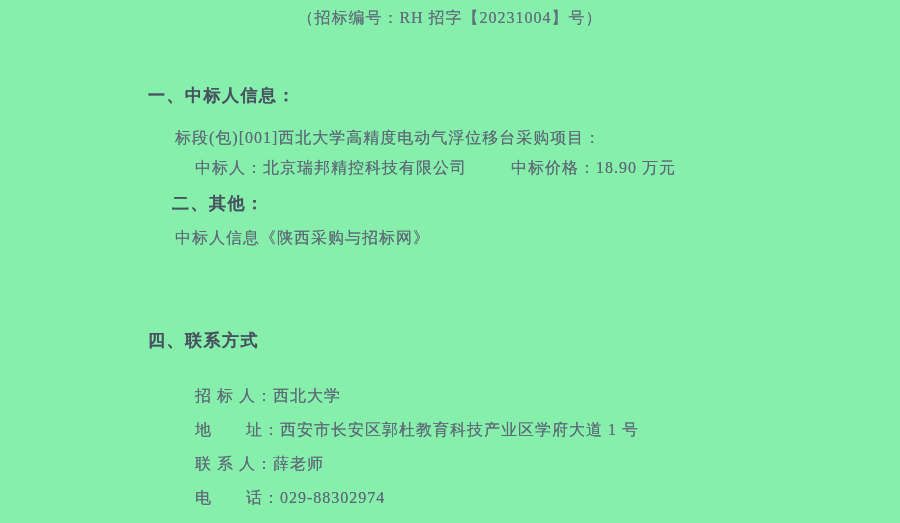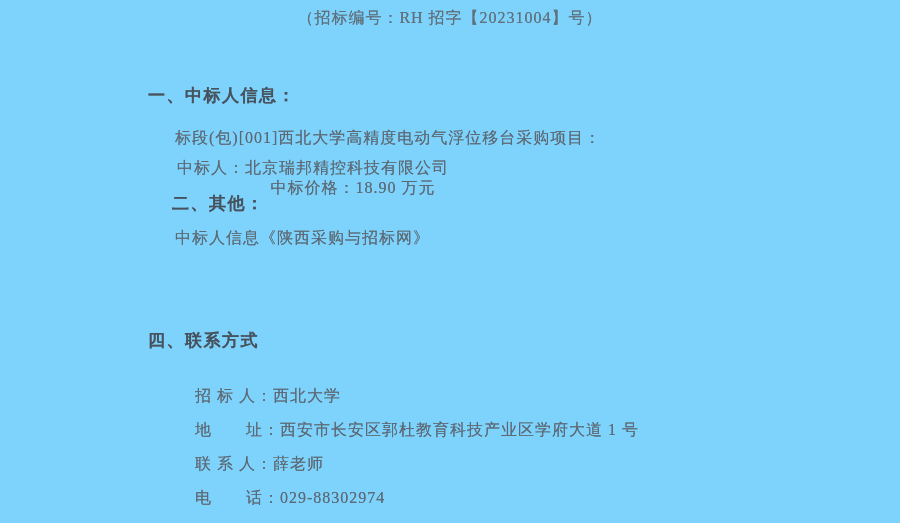--- a/index.html
+++ b/index.html
@@ -1,53 +1,52 @@
 <!DOCTYPE html>
 <html><head>
 <meta charset="utf-8">
 <style>
   * { margin: 0; padding: 0; box-sizing: border-box; }
   html, body { background: #ffffff; }
   .page {
     position: relative;
     width: 900px;
     height: 523px;
-    background: #7dd3fc;
+    background: #86efac;
     overflow: hidden;
     font-family: "Liberation Serif", "DejaVu Serif", serif;
     color: #5d6a76;
     text-shadow: 0 0 0.6px rgba(93,106,118,0.75);
   }
   .line {
     position: absolute;
     font-size: 16px;
     line-height: 20px;
     letter-spacing: 1px;
     white-space: pre;
-    text-align: center;
   }
   .header-note {
     left: 0;
     right: 0;
     top: 8px;
     text-align: center;
     font-size: 16px;
     color: #60707c;
   }
   .heading {
     left: 148px;
     font-size: 17px;
     font-weight: bold;
     color: #46535f;
     letter-spacing: 1.5px;
   }
   .indent1 { left: 175px; }
-  .indent2 { left: 177px; flex-direction: column; }
+  .indent2 { left: 195px; }
   .winner-line { display: flex; }
-  .price-part { margin-left: 80px; }
+  .price-part { margin-left: 44px; }
   .contact-label { white-space: pre; }
   .contact-value { white-space: pre; }
 </style>
 </head>
 <body>
 
 <div class="page">
 
   <div class="line header-note">（招标编号：RH 招字【20231004】号）</div>
 

